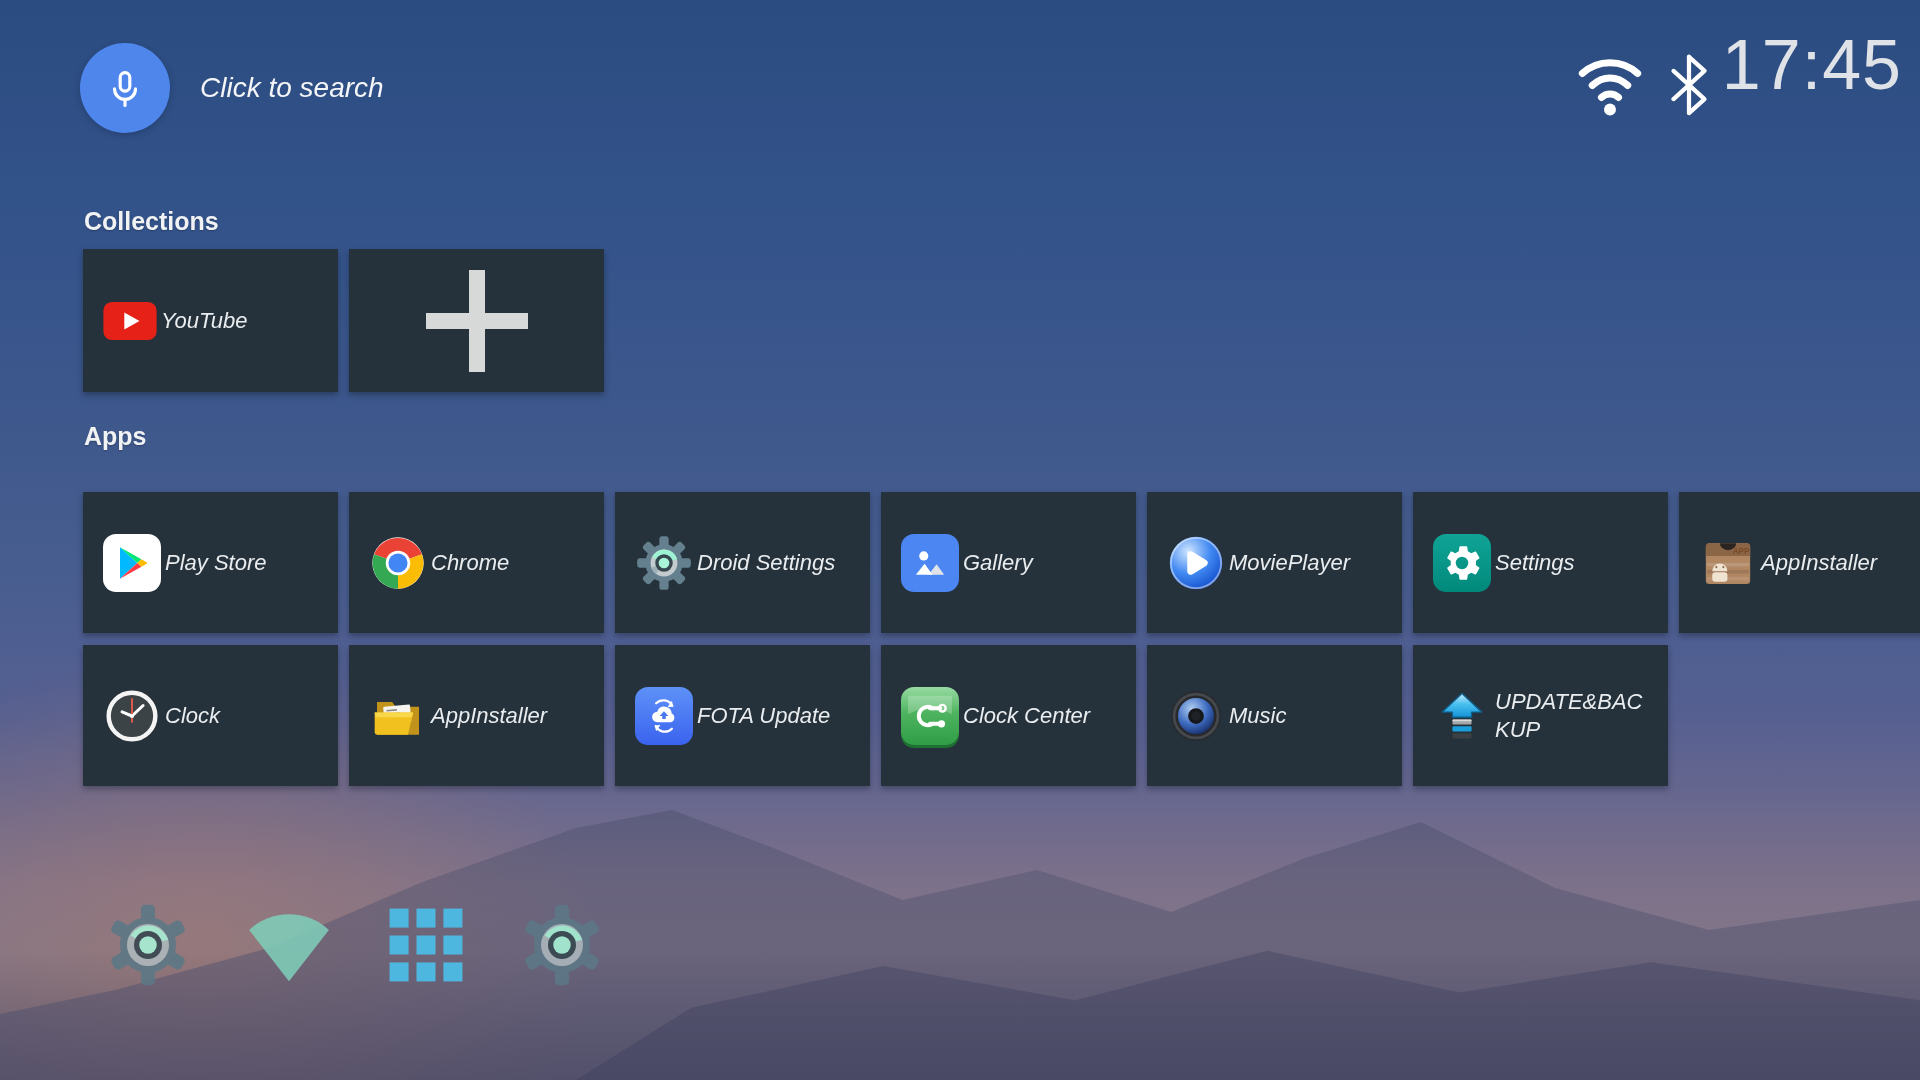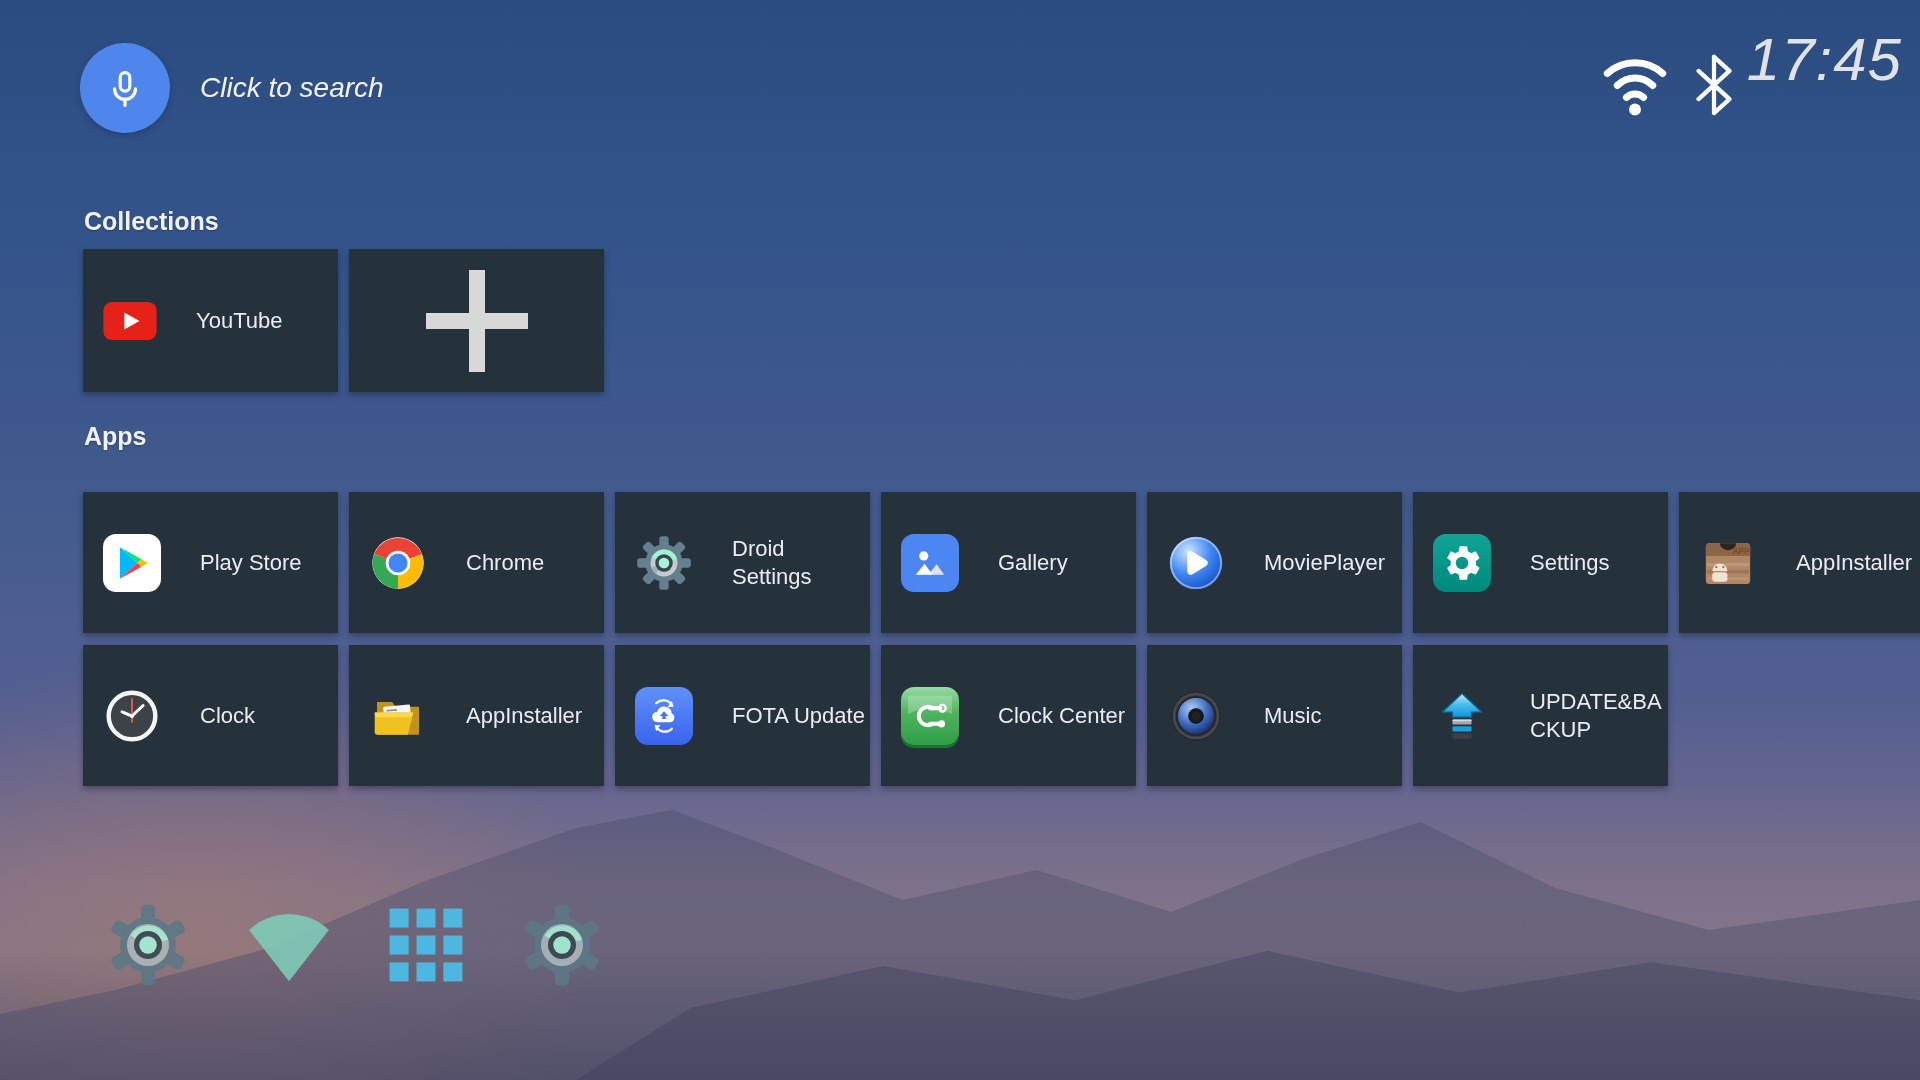--- a/index.html
+++ b/index.html
@@ -21,35 +21,35 @@
 
   .mic-btn { position:absolute; left:80px; top:43px; width:90px; height:90px; border-radius:50%;
              background:#4e86ec; border:none; display:flex; align-items:center; justify-content:center;
              cursor:pointer; box-shadow:0 2px 6px rgba(20,30,60,.3); }
   .search-label { position:absolute; left:200px; top:43px; height:90px; display:flex; align-items:center;
              font-style:italic; font-size:28px; color:#f3f5f7; }
 
   .status { position:absolute; right:18px; top:30px; display:flex; align-items:flex-start; }
   .wifi-status { margin-top:18px; }
   .bt-status { margin-top:24px; margin-left:22px; }
-  .clock { margin-left:10px; font-size:60px; font-weight:300; line-height:1; color:#dfe2e6; letter-spacing:1px;font-style:italic; }
+  .clock { margin-left:10px; font-size:70px; font-weight:300; line-height:1; color:#dfe2e6; letter-spacing:1px; }
 
   .section-title { position:absolute; left:84px; font-size:25px; font-weight:700; color:#f0f2f4;
                    text-shadow:0 1px 2px rgba(0,0,0,.25); }
   .collections-title { top:207px; }
   .apps-title { top:422px; }
 
   .collections-row { position:absolute; left:83px; top:249px; display:flex; gap:11px; }
   .apps-grid { position:absolute; left:83px; top:492px; display:grid;
                grid-template-columns:repeat(7,255px); grid-auto-rows:141px; gap:12px 11px; }
 
   .tile { width:255px; background:#26323b; display:flex; align-items:center; padding-left:20px;
           cursor:pointer; box-shadow:0 3px 6px rgba(10,15,22,.35); }
   .tile-c { height:143px; }
-  .tile-label { margin-left:39px; font-size:22px; color:#e9edef; line-height:1.25; }
+  .tile-label { margin-left:4px; font-size:22px; color:#e9edef; line-height:1.25;font-style:italic; }
   .tile-label.wrap { max-width:158px; word-break:break-all; }
 
   .tile-add { justify-content:center; padding-left:0; }
   .plus { position:relative; width:102px; height:102px; }
   .plus::before, .plus::after { content:""; position:absolute; background:#d6d9d7; }
   .plus::before { left:43px; top:0; width:16px; height:102px; }
   .plus::after  { left:0; top:43px; width:102px; height:16px; }
 
   .app-icon { width:58px; height:58px; flex:0 0 58px; display:flex; align-items:center; justify-content:center; }
   .rounded-bg { border-radius:13px; }

